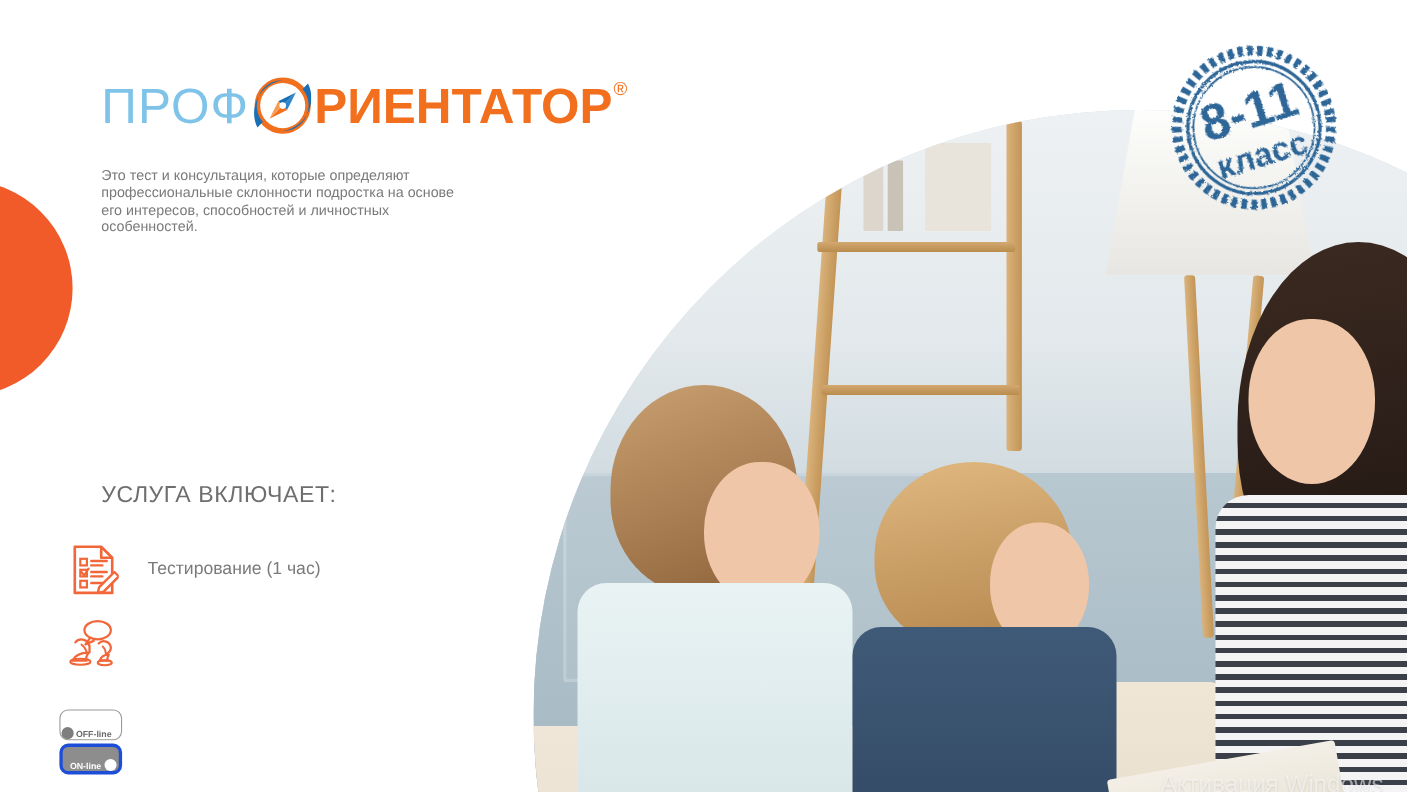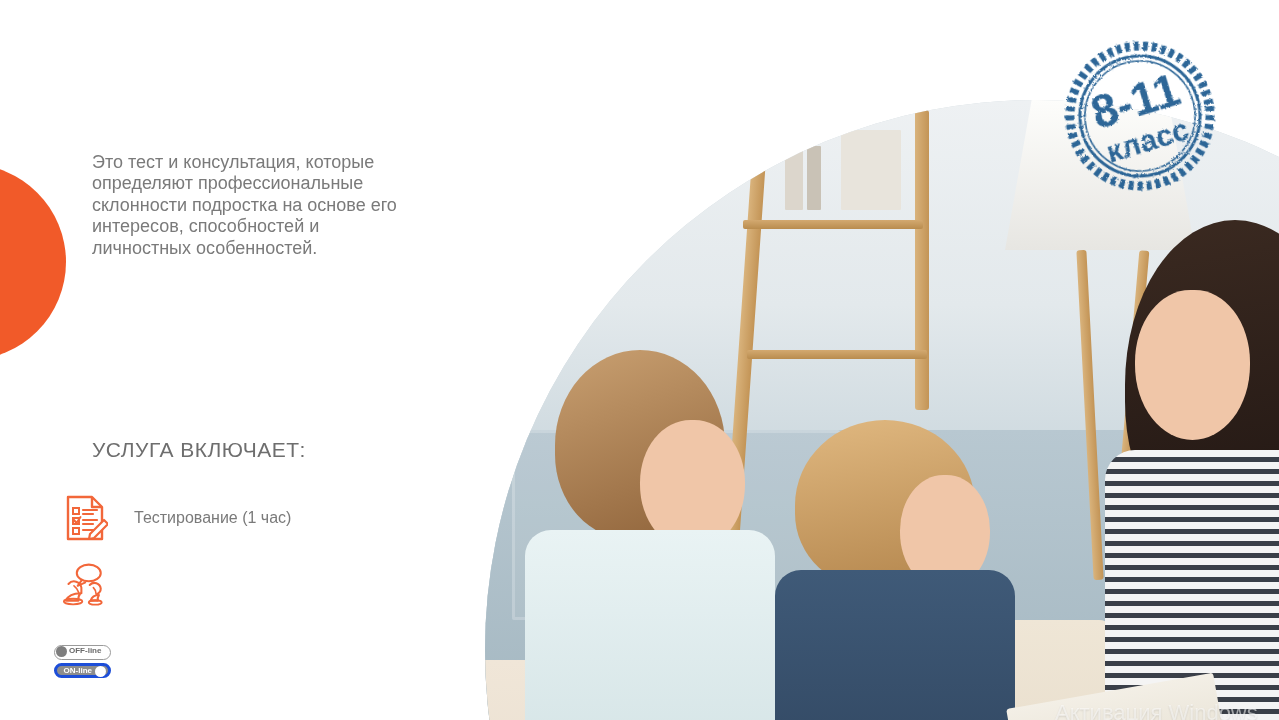--- a/index.html
+++ b/index.html
@@ -63,21 +63,21 @@
     margin-top: 4px;
   }
 
   
   .copy {
     position: absolute;
     left: 92px; top: 152px;
     width: 330px;
   }
   .copy p {
-    font-size: 18px;
+    font-size: 13px;
     line-height: 1.19;
     color: #7a7a7a;
     font-family: "Liberation Sans", sans-serif;
   }
   .copy p + p { margin-top: 20px; }
 
   
   .section-title {
     position: absolute;
     left: 92px; top: 438px;
@@ -112,22 +112,22 @@
     color: #7a7a7a;
   }
 
   
   .toggles {
     position: absolute;
     left: 54px; top: 645px;
   }
   .toggle {
     display: flex;
-    align-items: flex-start;
-    width: 57px; height: 15px;
+    align-items: flex-end;
+    width: 57px; height: 28px;
     border-radius: 8px;
     margin-bottom: 3px;
     font-size: 8px;
     font-weight: bold;
     letter-spacing: 0px;
     font-family: "Liberation Sans", sans-serif;
   }
   .toggle.off {
     background: #ffffff;
     border: 1px solid #9a9a9a;
@@ -300,20 +300,37 @@
       <div class="person">
         <div class="hair" style="left:640px;top:120px;width:220px;height:330px;background:linear-gradient(170deg,#3b2a21,#1f1512);"></div>
         <div class="face" style="left:650px;top:190px;width:115px;height:150px;"></div>
         <div class="stripe-shirt" style="left:620px;top:350px;width:300px;height:330px;"></div>
         <div class="clipboard" style="left:530px;top:590px;width:210px;height:120px;"></div>
       </div>
 
     </div>
   </div>
 
+  <div class="logo">
+    <span class="logo-prof">ПРОФ</span>
+    <span class="logo-compass">
+      <svg viewBox="0 0 52 52" width="52" height="52" aria-hidden="true">
+        <circle cx="26" cy="26" r="23" fill="none" stroke="#f2701d" stroke-width="5"></circle>
+        <path d="M26 3 A23 23 0 0 0 8 41 L3 46 A30 30 0 0 1 26 3 Z" fill="#1a6fb5"></path>
+        <path d="M26 49 A23 23 0 0 0 44 11 L49 6 A30 30 0 0 1 26 49 Z" fill="#1a6fb5"></path>
+        <polygon points="38,14 26,26 22,22" fill="#1a6fb5"></polygon>
+        <polygon points="38,14 26,26 30,30" fill="#2f86cc"></polygon>
+        <polygon points="14,38 26,26 30,30" fill="#f2701d"></polygon>
+        <polygon points="14,38 26,26 22,22" fill="#f79a4d"></polygon>
+        <circle cx="26" cy="26" r="3" fill="#ffffff"></circle>
+      </svg>
+    </span>
+    <span class="logo-rient">РИЕНТАТОР</span>
+    <span class="logo-reg">®</span>
+  </div>
 
   <div class="copy">
     <p>Это тест и консультация, которые определяют профессиональные склонности подростка на основе его интересов, способностей и личностных особенностей.</p>
   </div>
 
   <div class="section-title">УСЛУГА ВКЛЮЧАЕТ:</div>
 
   <div class="services">
 
     <div class="service-row">

